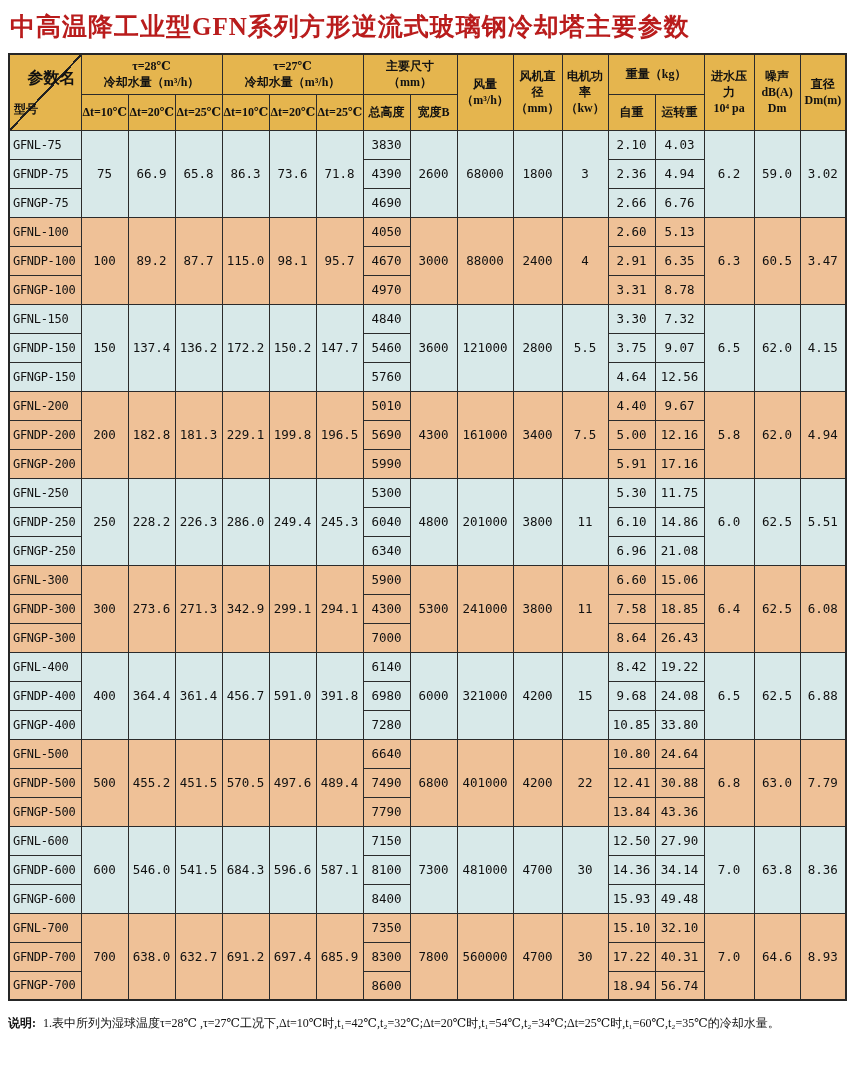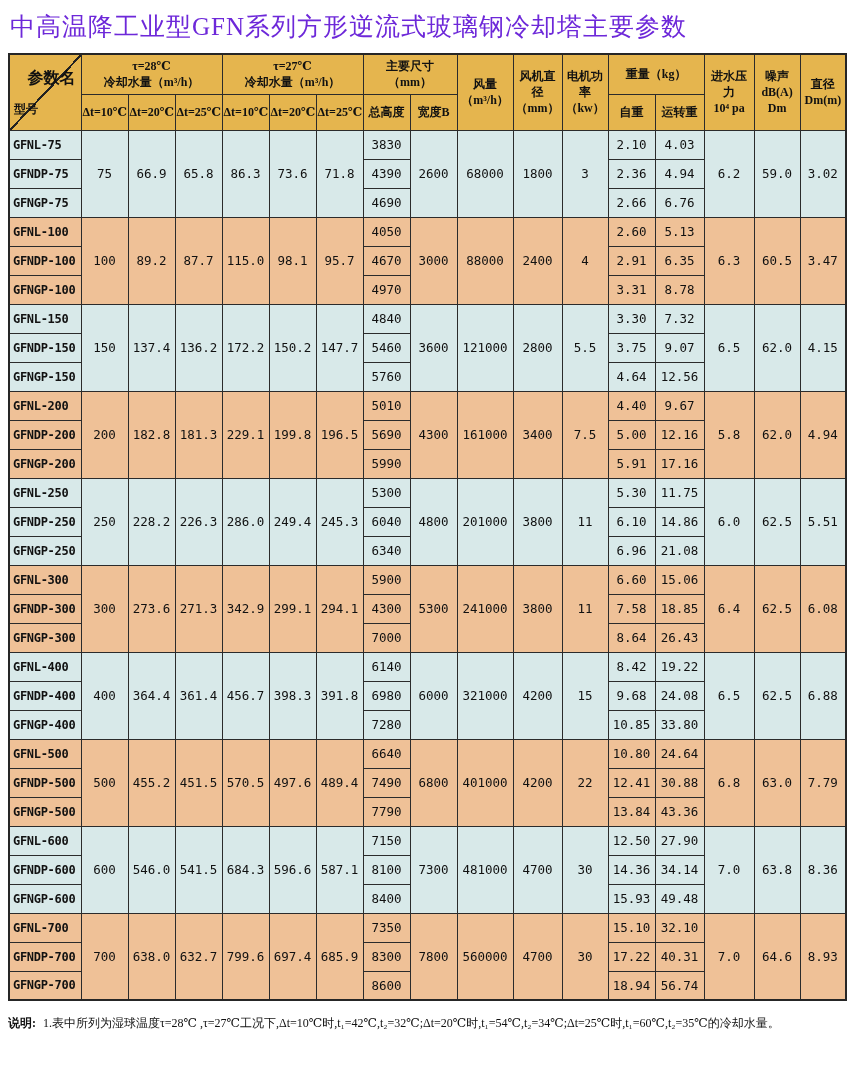--- a/index.html
+++ b/index.html
@@ -11,22 +11,22 @@
   }
   .page {
     width: 850px;
     height: 1066px;
     padding: 8px;
     background: #ffffff;
     overflow: hidden;
   }
   .title {
     font-size: 25px;
-    font-weight: normal;
-    color: #6d28d9;
+    font-weight: bold;
+    color: #b91c1c;
     margin: 2px 0 10px 2px;
     letter-spacing: 1px;
     white-space: nowrap;
   }
   table.spec {
     border-collapse: collapse;
     table-layout: fixed;
     width: 836px;
     border: 2px solid #262626;
   }
@@ -53,21 +53,20 @@
     height: 29px;
     color: #111;
   }
   tr.blue td { background: #d8e9e9; }
   tr.tan  td { background: #efc197; }
   td.model {
     text-align: left;
     padding-left: 3px;
     font-size: 12px;
     letter-spacing: -0.3px;
-    font-weight: bold;
   }
   th.diag {
     position: relative;
     background-color: #e5b54e;
     background-image: linear-gradient(to bottom right,
       transparent calc(50% - 1px),
       #222 calc(50% - 1px),
       #222 calc(50% + 1px),
       transparent calc(50% + 1px));
   }
@@ -360,21 +359,21 @@
           <td>7000</td>
           <td>8.64</td>
           <td>26.43</td>
         </tr>
         <tr class="blue">
           <td class="model">GFNL-400</td>
           <td rowspan="3">400</td>
           <td rowspan="3">364.4</td>
           <td rowspan="3">361.4</td>
           <td rowspan="3">456.7</td>
-          <td rowspan="3">398.3</td>
+          <td rowspan="3">591.0</td>
           <td rowspan="3">391.8</td>
           <td>6140</td>
           <td rowspan="3">6000</td>
           <td rowspan="3">321000</td>
           <td rowspan="3">4200</td>
           <td rowspan="3">15</td>
           <td>8.42</td>
           <td>19.22</td>
           <td rowspan="3">6.5</td>
           <td rowspan="3">62.5</td>
@@ -452,21 +451,21 @@
           <td class="model">GFNGP-600</td>
           <td>8400</td>
           <td>15.93</td>
           <td>49.48</td>
         </tr>
         <tr class="tan">
           <td class="model">GFNL-700</td>
           <td rowspan="3">700</td>
           <td rowspan="3">638.0</td>
           <td rowspan="3">632.7</td>
-          <td rowspan="3">799.6</td>
+          <td rowspan="3">691.2</td>
           <td rowspan="3">697.4</td>
           <td rowspan="3">685.9</td>
           <td>7350</td>
           <td rowspan="3">7800</td>
           <td rowspan="3">560000</td>
           <td rowspan="3">4700</td>
           <td rowspan="3">30</td>
           <td>15.10</td>
           <td>32.10</td>
           <td rowspan="3">7.0</td>

